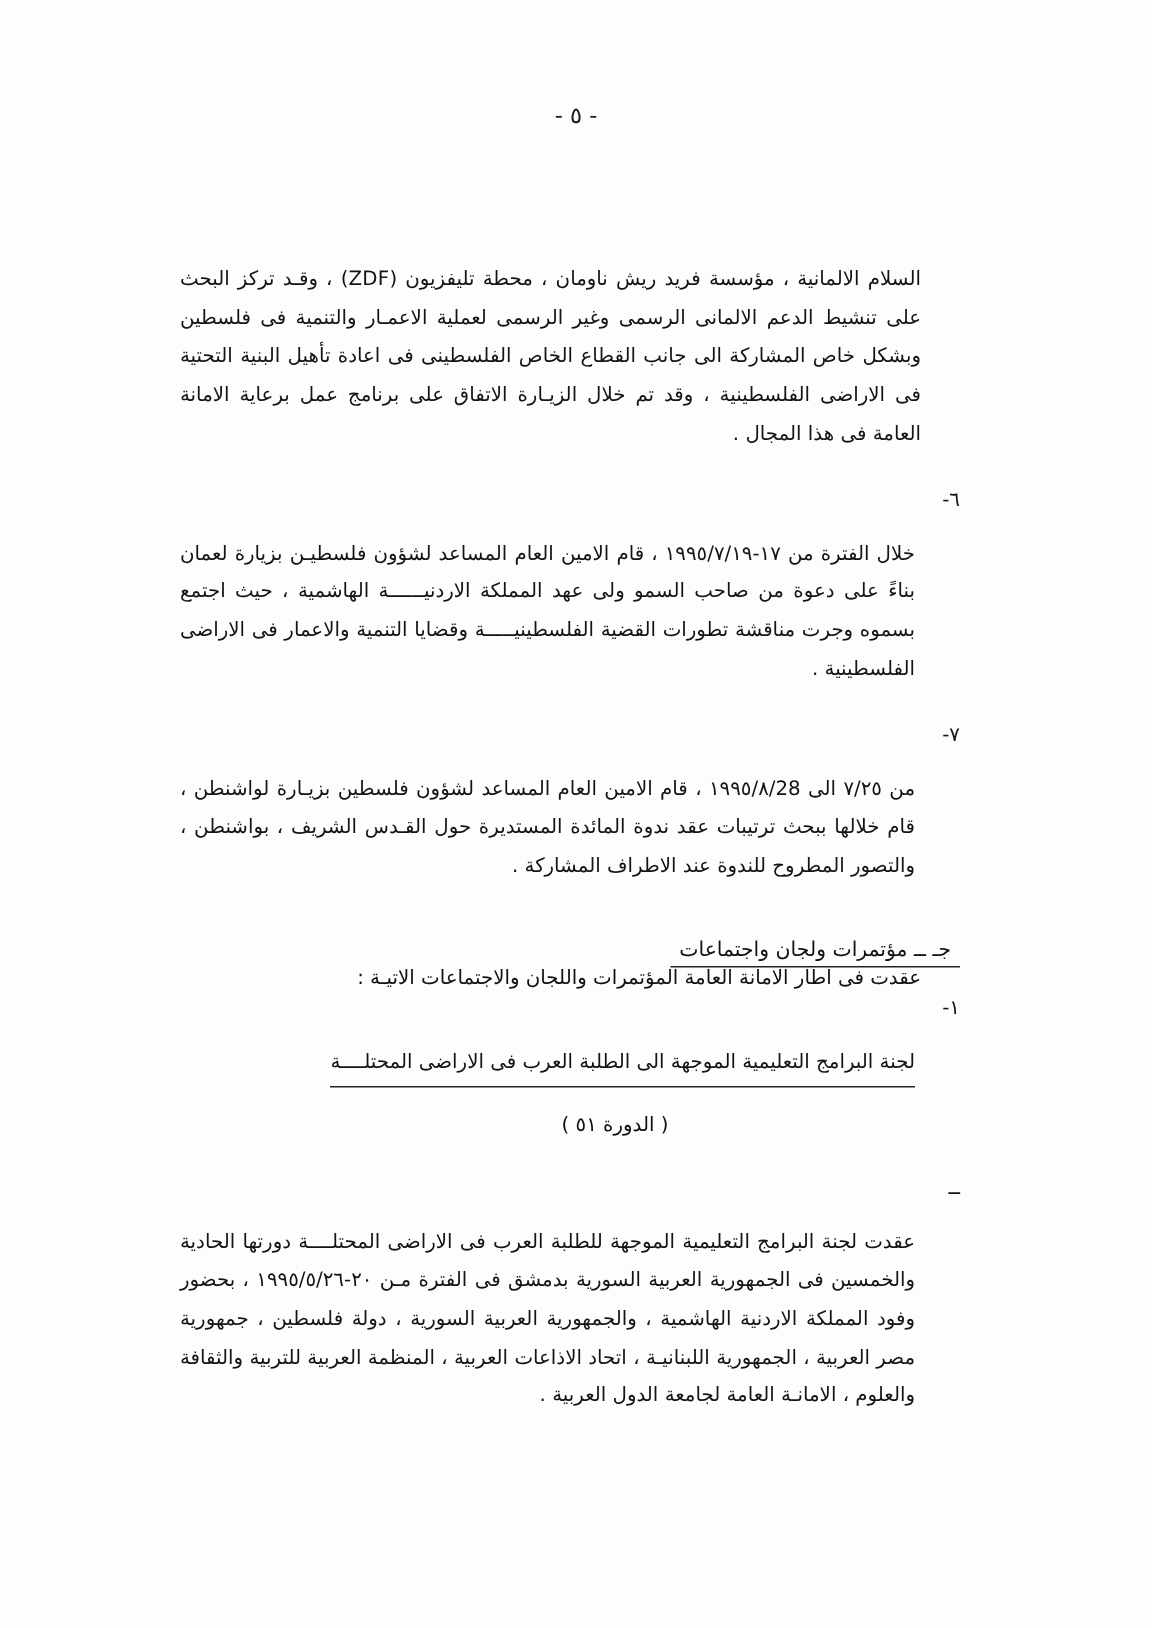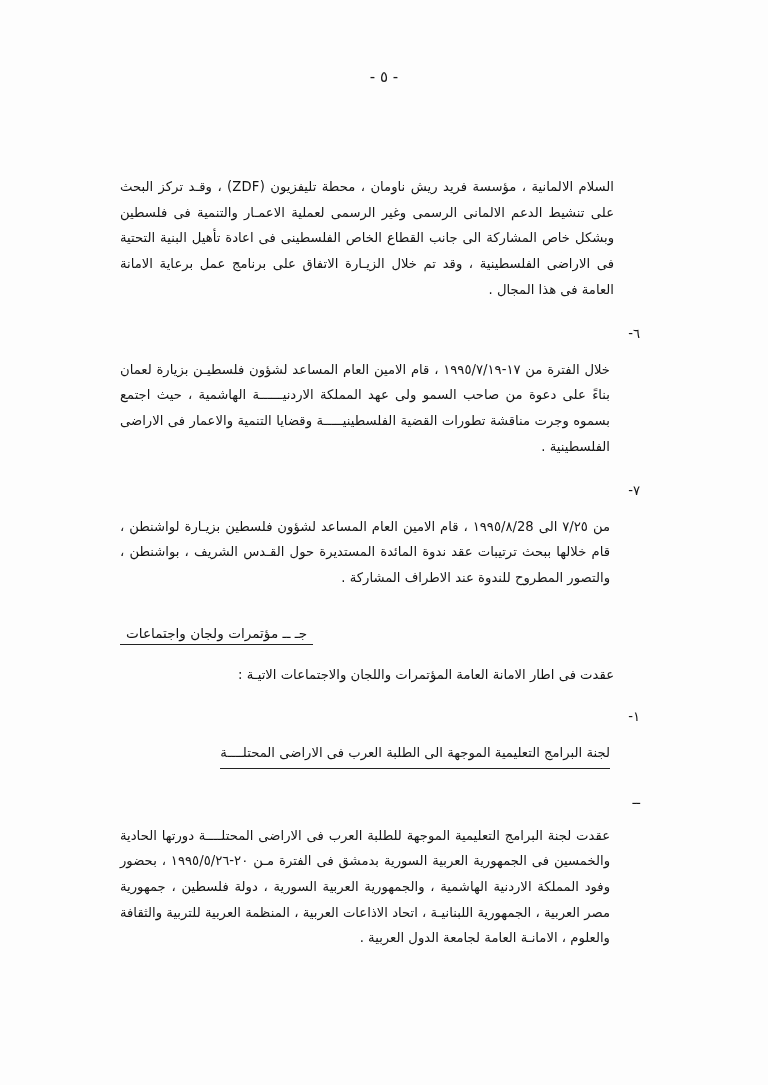--- a/index.html
+++ b/index.html
@@ -61,35 +61,33 @@
     text-justify: inter-word;
     padding-right: 4px;
     letter-spacing: 0.2px;
     margin-top: 36px;
   }
   .ptext.nomarker {
     padding-right: 0;
   }
   .section-head {
     margin-top: 34px;
-    margin-bottom: 22px;
     font-size: 13.6px;
-    text-align: left;
+    text-align: right;
     position: relative;
   }
   .section-head .sh-inner {
     display: inline-block;
     border-bottom: 1.6px solid #222;
     padding-bottom: 3px;
     padding-right: 6px;
     padding-left: 6px;
   }
   .intro-line {
     font-size: 13.2px;
-    margin-bottom: 22px;
     text-align: right;
     padding-right: 26px;
   }
   .underlined {
     border-bottom: 1.4px solid #222;
     padding-bottom: 2px;
     display: inline-block;
   }
   .item-dora {
     font-size: 13.2px;
@@ -132,20 +130,21 @@
 
     <div class="intro-line">عقدت فى اطار الامانة العامة المؤتمرات واللجان والاجتماعات الاتيـة :</div>
 
     <div class="para">
       <div class="marker">١-</div>
       <div class="ptext">
         <span class="underlined">لجنة البرامج التعليمية الموجهة الى الطلبة العرب فى الاراضى المحتلــــة</span>
       </div>
     </div>
 
+    <div class="item-dora">( الدورة ٥١ )</div>
 
     <div class="para">
       <div class="marker dash">ــ</div>
       <div class="ptext">عقدت لجنة البرامج التعليمية الموجهة للطلبة العرب فى الاراضى المحتلــــة دورتها الحادية والخمسين فى الجمهورية العربية السورية بدمشق فى الفترة مـن ٢٠-١٩٩٥/٥/٢٦ ، بحضور وفود المملكة الاردنية الهاشمية ، والجمهورية العربية السورية ، دولة فلسطين ، جمهورية مصر العربية ، الجمهورية اللبنانيـة ، اتحاد الاذاعات العربية ، المنظمة العربية للتربية والثقافة والعلوم ، الامانـة العامة لجامعة الدول العربية .</div>
     </div>
 
     <div class="bottom-pad"></div>
   </div>
 </div>
 

